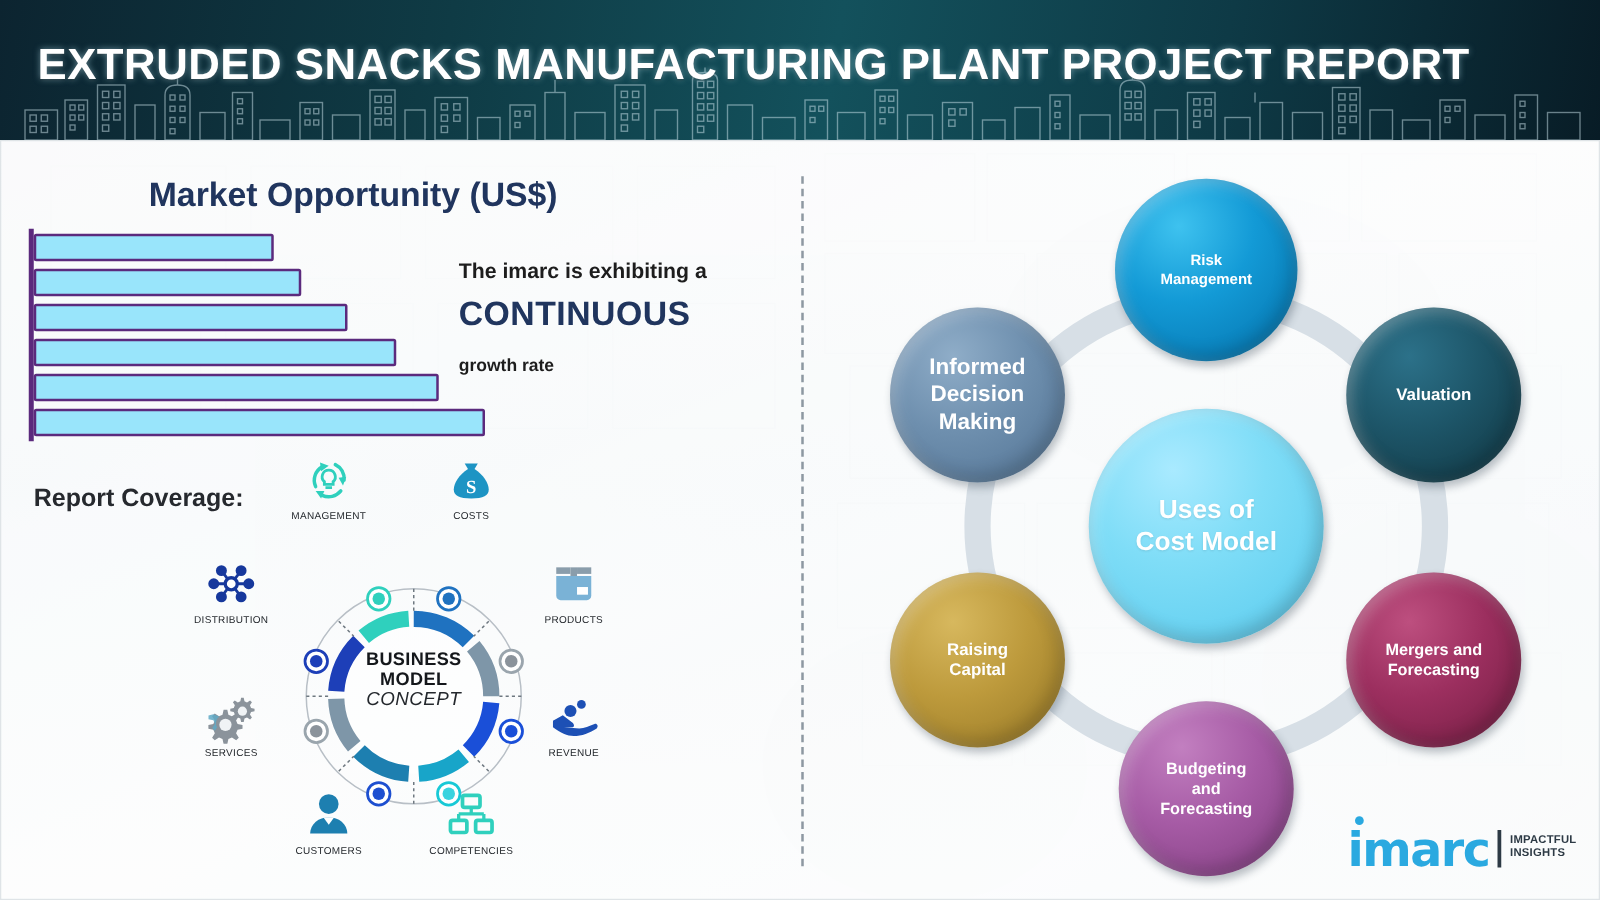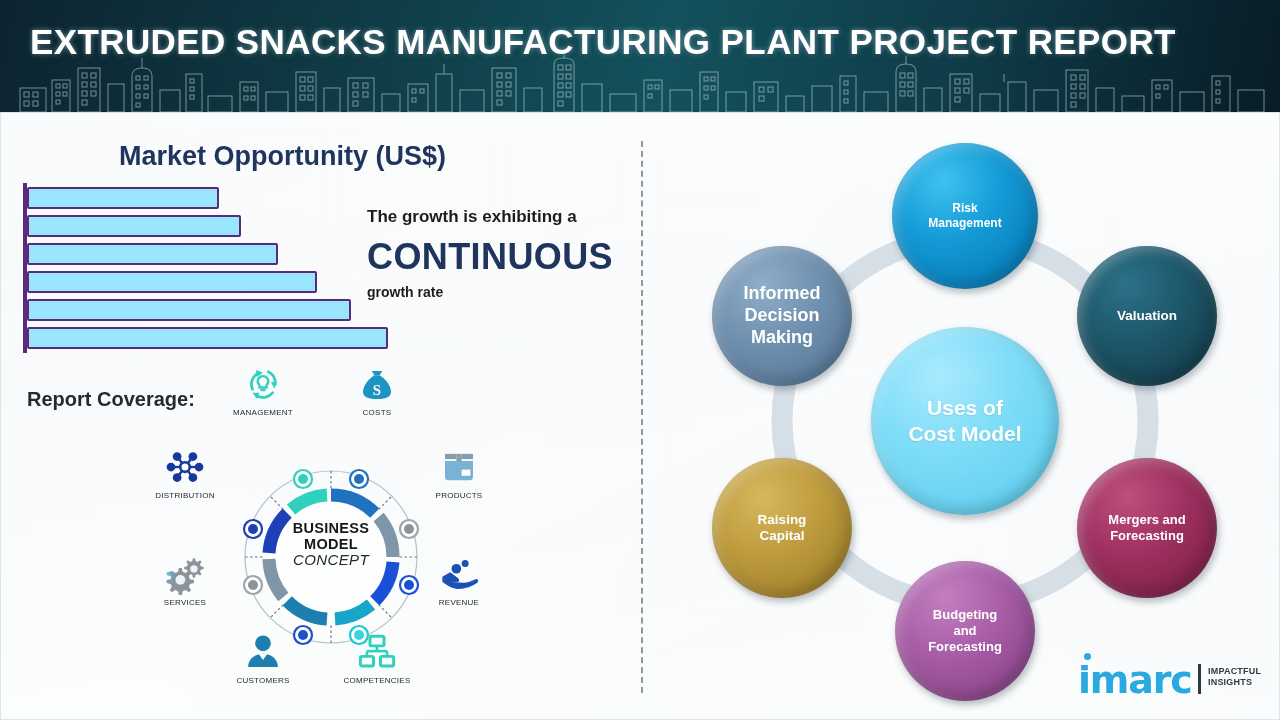--- a/index.html
+++ b/index.html
@@ -22,21 +22,21 @@
     width: 1280px; height: 112px;
     background: linear-gradient(100deg, #0c2430 0%, #0f3b45 28%, #13515c 52%, #0e3a46 76%, #081c26 100%);
     overflow: hidden;
   }
   #header-skyline {
     position: absolute; left: 0; bottom: 0;
     width: 1280px; height: 58px;
     opacity: .55;
   }
   #header-title {
-    position: absolute; left: 30px; top: 22px;
+    position: absolute; left: 30px; top: 32px;
     font-size: 35px; font-weight: bold;
     letter-spacing: .4px;
     color: #ffffff;
     text-shadow: 0 0 5px rgba(180,225,240,.55), 0 1px 2px rgba(0,0,0,.5);
     white-space: nowrap;
     font-family: "Liberation Sans", sans-serif;
   }
 
   
   #body {
@@ -86,21 +86,21 @@
     border-radius: 2px;
   }
 
   #growth-line1 {
     position: absolute; left: 366px; top: 94px;
     font-size: 17px; font-weight: bold; color: #1d1d1d;
     white-space: nowrap;
   }
   #growth-line2 {
     position: absolute; left: 366px; top: 123px;
-    font-size: 36px; font-weight: bold; color: #20355e;
+    font-size: 27px; font-weight: bold; color: #20355e;
     letter-spacing: .4px; white-space: nowrap;
   }
   #growth-line3 {
     position: absolute; left: 366px; top: 171px;
     font-size: 14px; font-weight: bold; color: #1d1d1d;
     white-space: nowrap;
   }
 
   #coverage-label {
     position: absolute; left: 26px; top: 275px;
@@ -386,21 +386,21 @@
       <div id="bar-chart">
         <div id="bar-axis"></div>
         <div class="bar" style="top:4px;  width:192px;"></div>
         <div class="bar" style="top:32px; width:214px;"></div>
         <div class="bar" style="top:60px; width:251px;"></div>
         <div class="bar" style="top:88px; width:290px;"></div>
         <div class="bar" style="top:116px;width:324px;"></div>
         <div class="bar" style="top:144px;width:361px;"></div>
       </div>
 
-      <div id="growth-line1">The growth is exhibiting a</div>
+      <div id="growth-line1">The imarc is exhibiting a</div>
       <div id="growth-line2">CONTINUOUS</div>
       <div id="growth-line3">growth rate</div>
 
       <div id="coverage-label">Report Coverage:</div>
 
       <div id="bm-diagram">
 
         <div class="bm-node" style="left:84px; top:0px;">
           <svg class="bm-icon" viewBox="0 0 48 48" width="42" height="42">
             <g fill="none" stroke="#2fd0bd" stroke-width="3.2" stroke-linecap="round">

